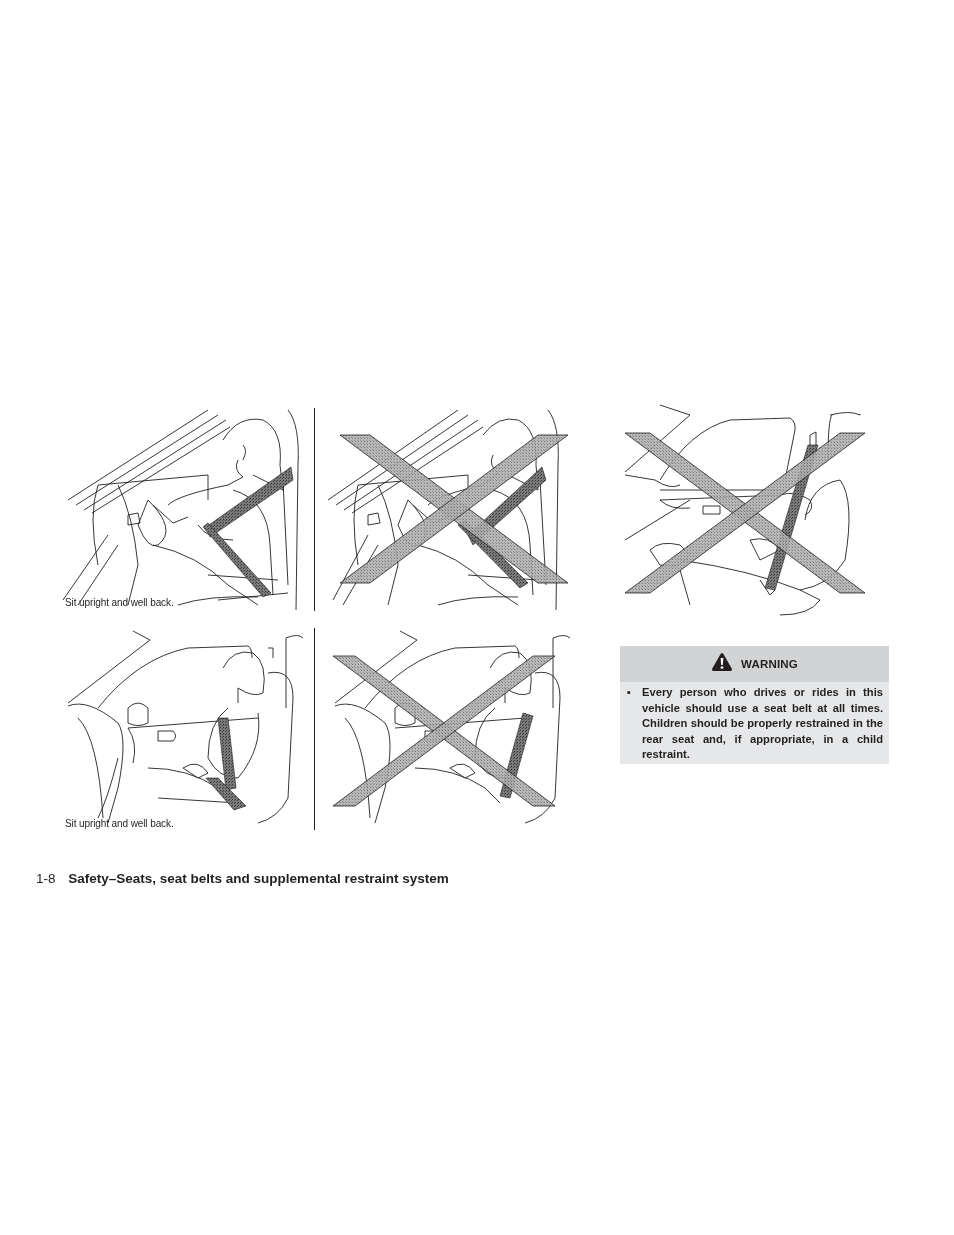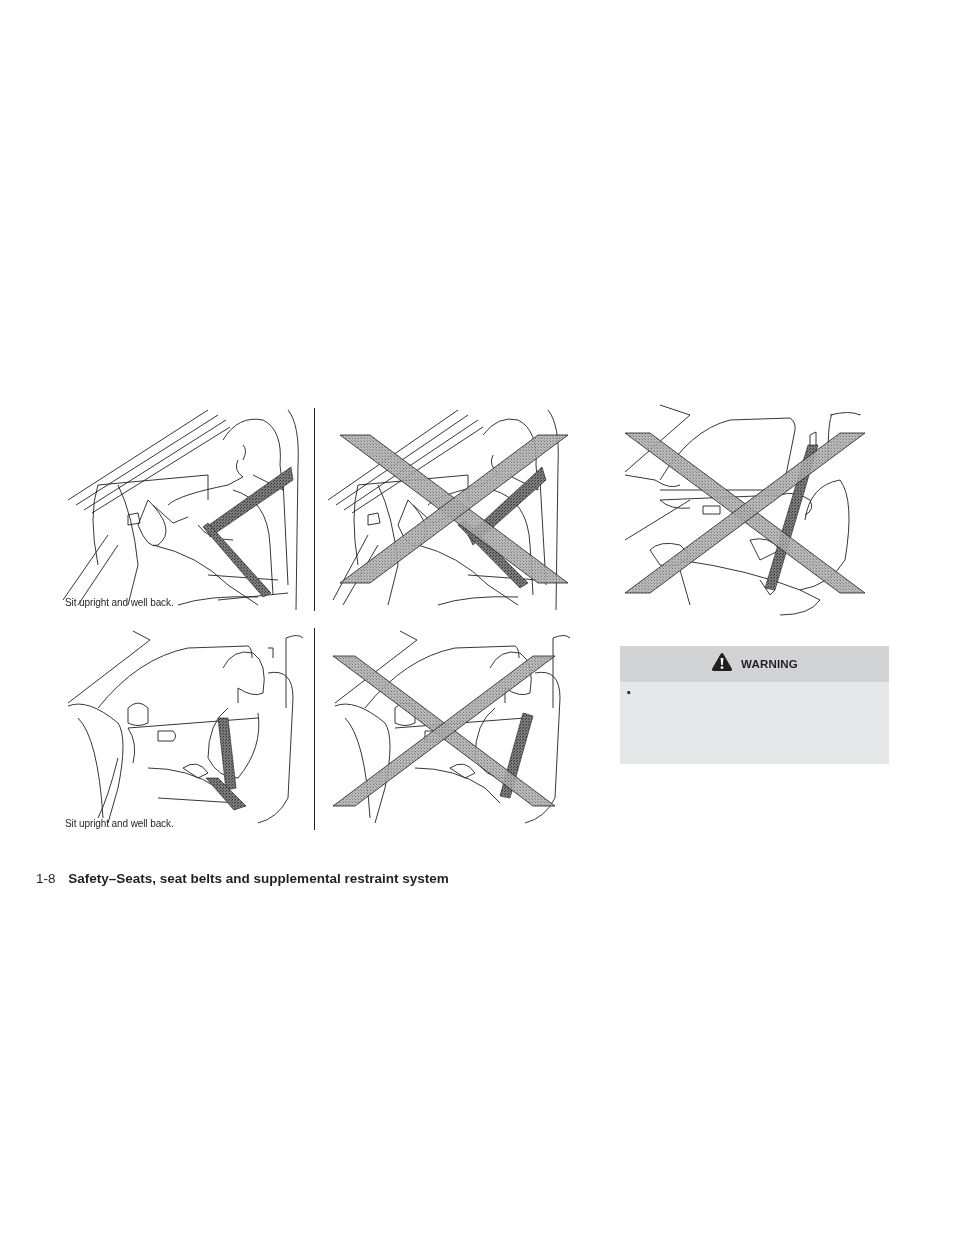--- a/index.html
+++ b/index.html
@@ -167,19 +167,20 @@
       <svg width="22" height="20" viewBox="0 0 22 20">
         <path d="M11 1 Q12 1 13 3 L21 17 Q21.5 19 19.5 19 L2.5 19 Q0.5 19 1 17 L9 3 Q10 1 11 1 Z" fill="#231f20"></path>
         <path d="M9.6 6 L12.4 6 L11.8 13 L10.2 13 Z" fill="#ffffff"></path>
         <circle cx="11" cy="15.6" r="1.4" fill="#ffffff"></circle>
       </svg>
     </span>
     <span class="warning-title">WARNING</span>
   </div>
   <div class="warning-body">
     <span class="bullet">▪</span>
+    <span>Every person who drives or rides in this vehicle should use a seat belt at all times. Children should be properly restrained in the rear seat and, if appropriate, in a child restraint.</span>
   </div>
 </div>
 
 <div class="footer">
   <span class="page-num">1-8</span>
   <span class="section-title">Safety–Seats, seat belts and supplemental restraint system</span>
 </div>
 
 </body></html>

